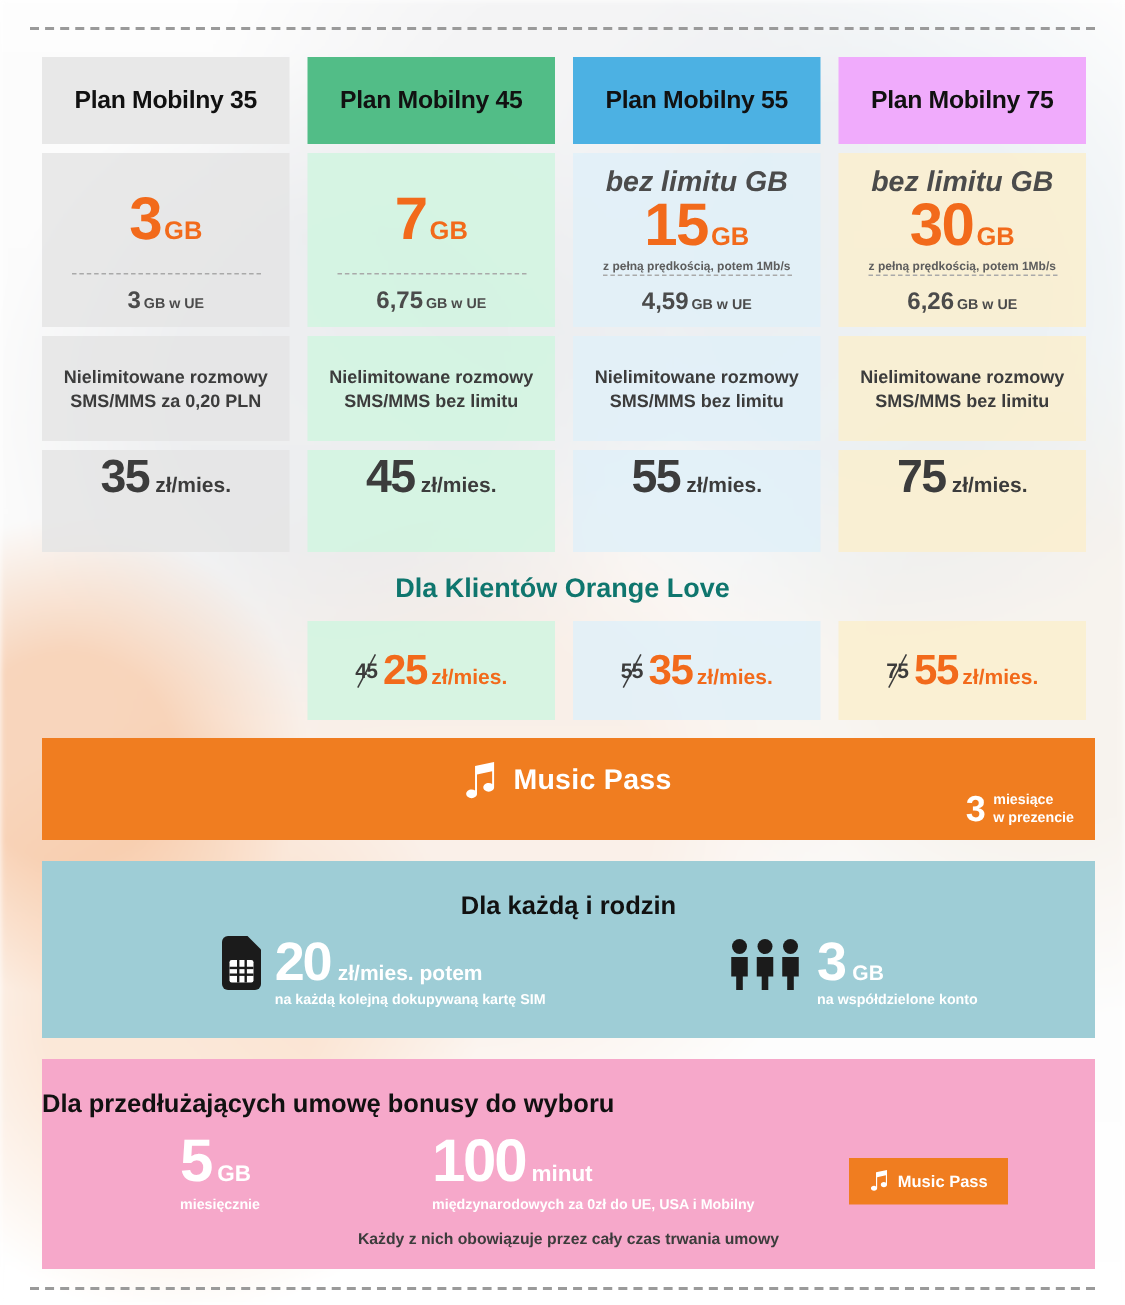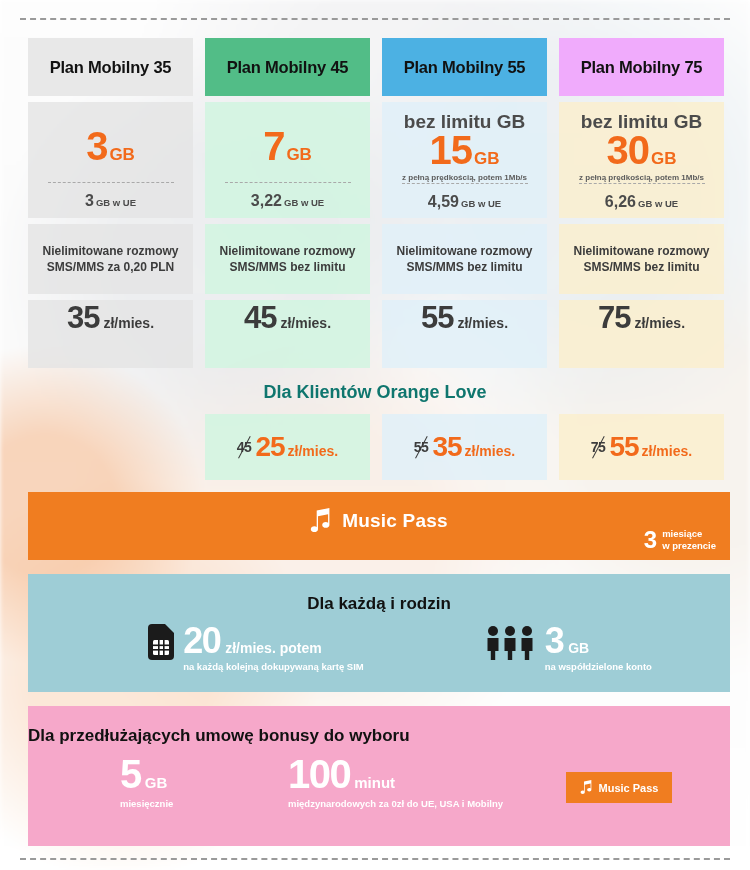--- a/index.html
+++ b/index.html
@@ -50,20 +50,21 @@
     height:58px;display:flex;align-items:center;justify-content:center;
     font-size:16.5px;font-weight:bold;color:#111;letter-spacing:-.2px;
   }
   .cell-data{
     height:116px;display:flex;flex-direction:column;align-items:center;
     justify-content:flex-start;padding-top:10px;box-sizing:border-box;
   }
   .nolimit{
     font-size:19px;font-weight:bold;color:#4b4b4b;line-height:1.05;
     margin-bottom:-2px;
+    font-style:italic;
   }
   .gb-big{
     display:flex;align-items:baseline;justify-content:center;
     color:#f26a1b;font-weight:bold;line-height:1;
   }
   .gb-big .num{font-size:40px;letter-spacing:-1px;}
   .gb-big .unit{font-size:17px;margin-left:2px;}
   .speed-note{
     font-size:8px;color:#5d5d5d;text-align:center;line-height:1.25;
     margin-top:3px;font-weight:bold;
@@ -232,21 +233,21 @@
       </div>
       <div class="plan-col c2">
         <div class="plan-head">Plan Mobilny 45</div>
         <div class="cell-data tint ">
           <div style="height: 14px;"></div>
           <div class="gb-big">
             <span class="num">7</span>
             <span class="unit">GB</span>
           </div>
           <div class="divider"></div>
-          <div class="ue"><span class="num">3,22</span><span class="unit">GB w UE</span></div>
+          <div class="ue"><span class="num">6,75</span><span class="unit">GB w UE</span></div>
         </div>
         <div class="cell-calls tint">
           <span style="white-space: pre-line;">Nielimitowane rozmowy
 SMS/MMS bez limitu</span>
         </div>
         <div class="cell-price tint">
           <span class="num">45</span>
           <span class="unit">zł/mies.</span>
         </div>
       </div>
@@ -419,16 +420,17 @@
           <span class="note-icon">
             <svg width="13" height="15" viewBox="0 0 22 26" aria-hidden="true">
               <path d="M8 21.2c0 1.6-1.6 2.9-3.6 2.9S.8 22.8.8 21.2s1.6-2.9 3.6-2.9c.9 0 1.7.25 2.3.66V2.6L19.4 0v16.9c0 1.6-1.6 2.9-3.6 2.9s-3.6-1.3-3.6-2.9 1.6-2.9 3.6-2.9c.9 0 1.7.25 2.3.66V6.2L8 8.3z" fill="#ffffff"></path>
             </svg>
           </span>
           <span>Music Pass</span>
         </span>
       </div>
 
     </div>
+    <div id="bonus-foot">Każdy z nich obowiązuje przez cały czas trwania umowy</div>
   </div>
 
   <div class="dash-rule" id="rule-bottom"></div>
 </div>
 
 </body></html>

